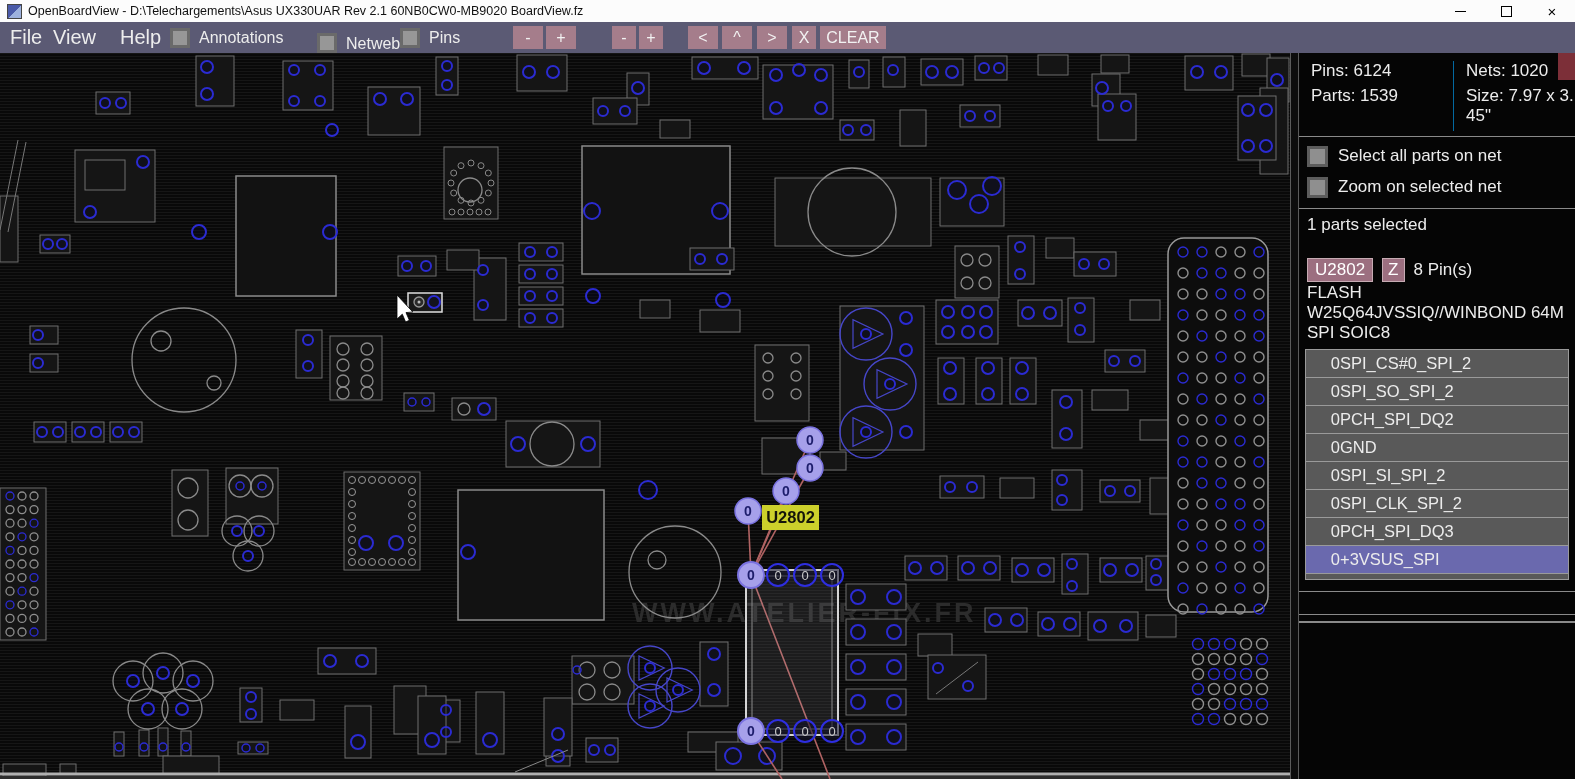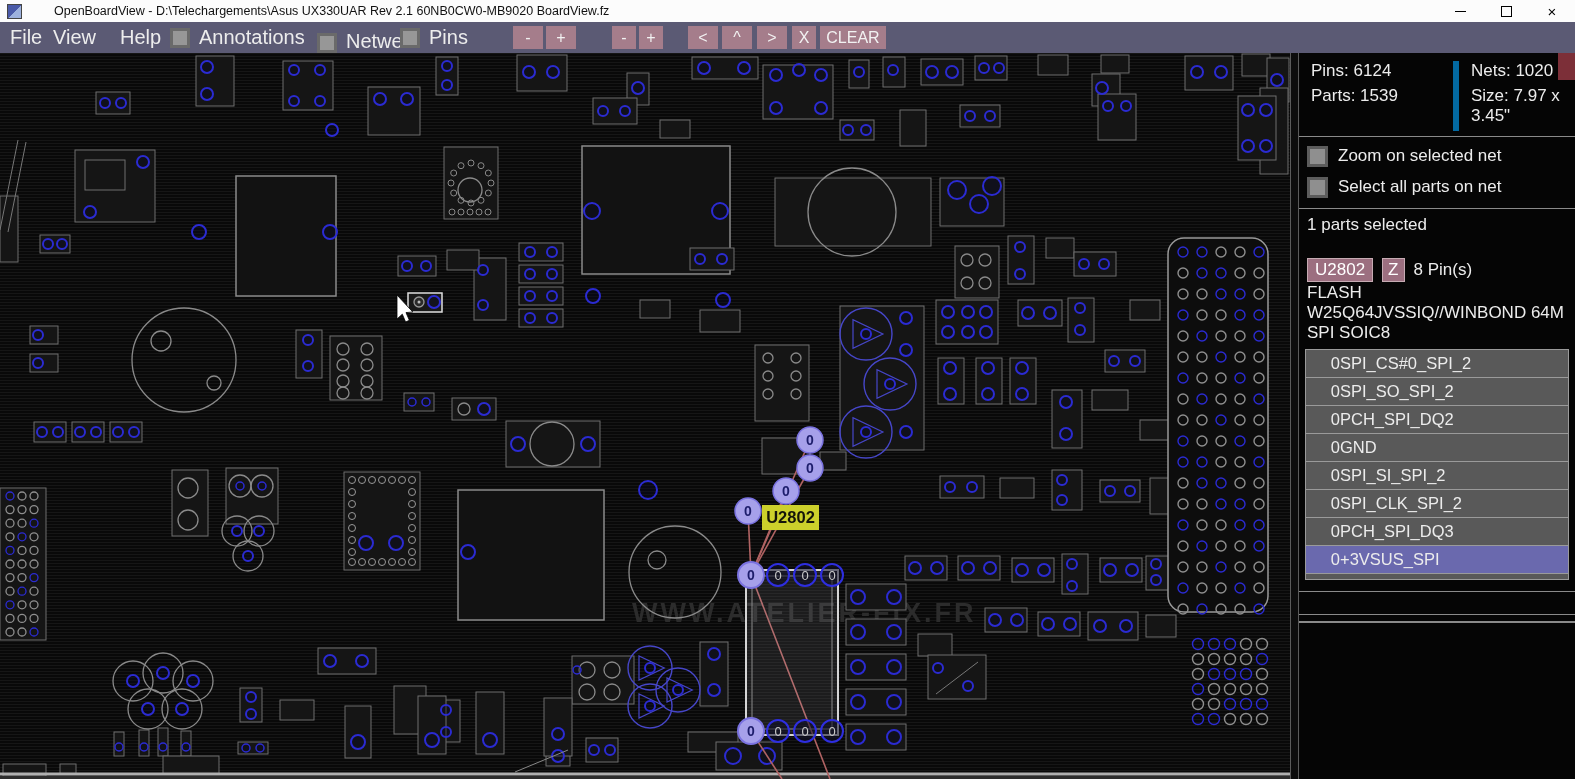--- a/index.html
+++ b/index.html
@@ -1,32 +1,32 @@
 <!DOCTYPE html>
 <html><head>
 <meta charset="utf-8">
 <style>
   html,body{margin:0;padding:0;background:#000;font-family:"Liberation Sans",sans-serif;}
   #window{width:1575px;height:779px;position:relative;overflow:hidden;background:#0a0a0a;}
 
   
-  #titlebar{height:22px;background:#fcfcfc;display:flex;align-items:center;color:#111;font-size:12.5px;gap:26px;}
+  #titlebar{height:22px;background:#fcfcfc;display:flex;align-items:center;color:#111;font-size:12.5px;}
   #app-icon{width:13px;height:13px;margin:0 6px 0 7px;border:1px solid #444;
     background:linear-gradient(135deg,#4a5aa8 0 50%,#9db1dd 50% 100%);}
   #win-controls{margin-left:auto;display:flex;height:100%;}
   .wc{width:46px;height:100%;display:flex;align-items:center;justify-content:center;color:#000;}
   .min-glyph{display:block;width:11px;border-top:1px solid #000;}
   .max-glyph{display:block;width:9px;height:9px;border:1px solid #000;}
   .close-glyph{font-size:15px;line-height:1;}
 
   
   #menubar{height:31px;background:#5b5a74;position:relative;color:#ededed;}
   .menu-item{position:absolute;top:0;height:31px;display:flex;align-items:center;font-size:20px;}
   .mi-file{left:10px;} .mi-view{left:53px;} .mi-help{left:120px;}
-  .toggle{position:absolute;top:0;height:31px;display:flex;align-items:center;gap:9px;font-size:20px;}
+  .toggle{position:absolute;top:0;height:31px;display:flex;align-items:center;gap:9px;font-size:16px;}
   .tg-0{left:170px;} .tg-1{left:317px;align-items:flex-end;} .tg-2{left:400px;text-align:center;}
   .cb{width:14px;height:14px;background:#979797;border:3px solid #6a6a6a;}
   .mbtn{position:absolute;top:4px;height:23px;background:#a57d8b;color:#f2f2f2;font-size:16px;
     display:flex;align-items:center;justify-content:center;cursor:default;}
   .b0{left:513px;width:30px;} .b1{left:546px;width:30px;}
   .b2{left:612px;width:24px;} .b3{left:639px;width:24px;}
   .b4{left:688px;width:30px;} .b5{left:722px;width:30px;} .b6{left:757px;width:30px;}
   .b7{left:792px;width:24px;} .b8{left:820px;width:66px;}
 
   
@@ -34,21 +34,21 @@
   #board{width:1290px;height:726px;position:relative;flex:none;
     background:repeating-linear-gradient(to bottom,#161616 0,#161616 1px,#090909 1px,#090909 3px);}
   #bsvg{position:absolute;left:0;top:0;}
   #gutter{width:7px;flex:none;background:#0c0c0c;border-left:1px solid #5a5a5a;border-right:1px solid #5a5a5a;}
   #panel{flex:1;background:#050505;color:#ececec;font-size:17px;position:relative;overflow:hidden;}
 
   
   #panel-red-box{position:absolute;top:0;right:0;width:17px;height:27px;background:#7c2f38;}
   .stats{display:flex;padding-top:8px;min-height:70px;gap:12px;}
   .stats .col1{width:130px;padding-left:12px;}
-  .stats .col2{flex:1;border-left:6px solid #0369a1;padding-left:12px;max-width:130px;word-break:break-all;}
+  .stats .col2{flex:1;border-left:1px solid #0369a1;padding-left:12px;max-width:130px;word-break:break-all;}
   .stats div{margin-bottom:5px;line-height:20px;}
   .hr{border-top:1px solid #8a8a8a;height:0;}
   .hr2{border-top:2px solid #8a8a8a;height:0;}
   .chkrow{display:flex;align-items:center;gap:10px;margin:7px 0 0 8px;height:24px;}
   .cb2{width:15px;height:15px;background:#8f8f8f;border:3px solid #5c5c5c;flex:none;}
   .chkrow + .hr{margin-top:9px;}
   .selstatus{padding:6px 0 6px 8px;}
   .spacer{height:16px;}
   .part-header{display:flex;align-items:center;gap:9px;padding-left:8px;height:26px;}
   .pbtn{background:#9c6f80;border:1px solid #c6abb3;color:#fff;padding:0 7px;line-height:22px;display:inline-block;}
@@ -782,25 +782,25 @@
         </div>
         <div class="col2">
           <div>Nets: 1020</div>
           <div>Size: 7.97 x 3.45"</div>
         </div>
       </div>
       <div class="hr"></div>
 
       <div class="chkrow">
         <span class="cb2"></span>
-        <span>Zoom on selected net</span>
+        <span>Select all parts on net</span>
       </div>
       <div class="chkrow">
         <span class="cb2"></span>
-        <span>Select all parts on net</span>
+        <span>Zoom on selected net</span>
       </div>
       <div class="hr"></div>
 
       <div class="selstatus">1 parts selected</div>
       <div class="spacer"></div>
 
       <div class="part-header">
         <span class="pbtn">U2802</span>
         <span class="pbtn z">Z</span>
         <span>8 Pin(s)</span>

